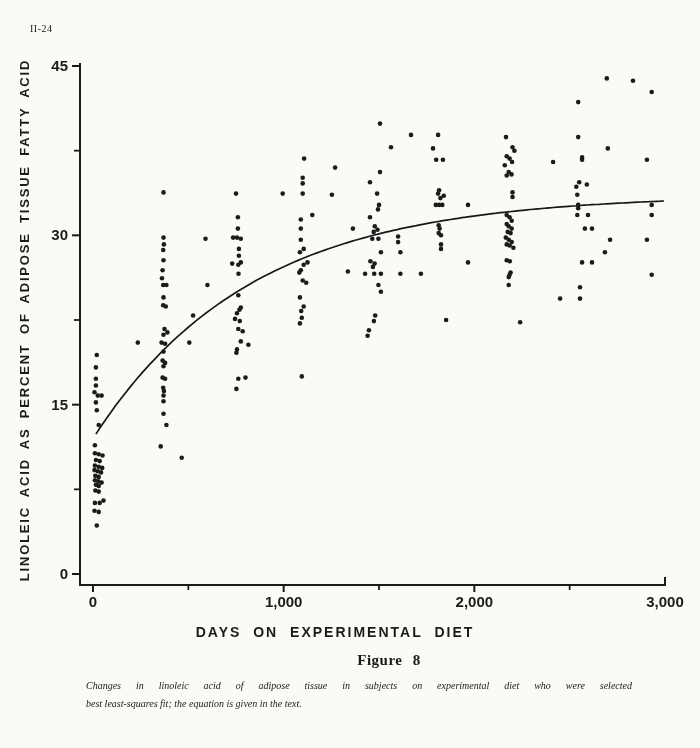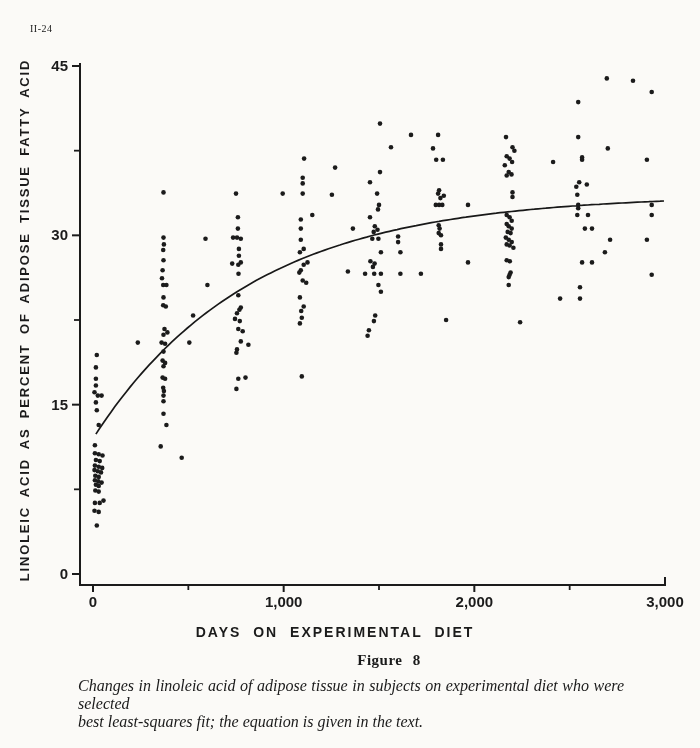--- a/index.html
+++ b/index.html
@@ -20,22 +20,22 @@
   }
   .page-num{letter-spacing:0.5px;}
   .authors{letter-spacing:1.1px;word-spacing:4px;}
   .chart-svg{position:absolute;left:0;top:0;}
   .figure-label{
     position:absolute;top:652px;left:0;width:700px;
     text-align:center;font-weight:bold;font-size:15px;
     letter-spacing:0.5px;word-spacing:6px;padding-left:39px;
   }
   .caption{
-    position:absolute;top:677px;left:78px;width:546px;
-    font-style:italic;font-size:16px;line-height:18px;
+    position:absolute;top:677px;left:86px;width:546px;
+    font-style:italic;font-size:10px;line-height:18px;
   }
   .caption .cap-line{text-align:justify;text-align-last:justify;}
   .caption .cap-line:last-child{text-align:right;text-align-last:left;}
 </style>
 </head>
 <body>
 
 <div class="page">
 
   <div class="header">

